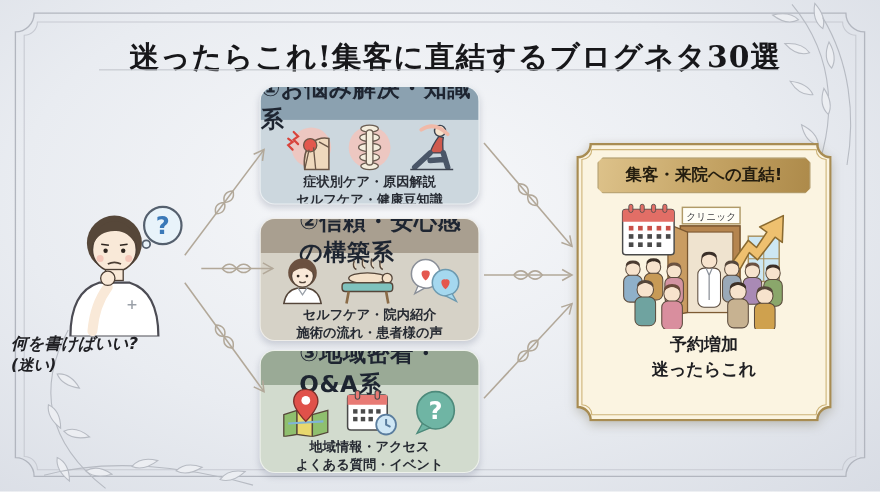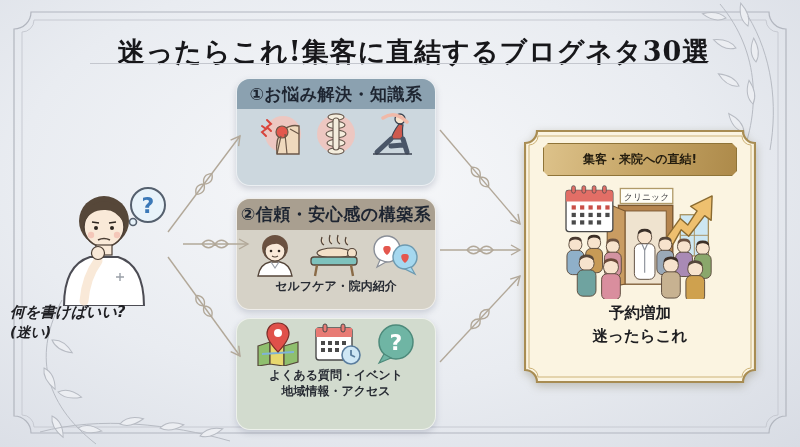--- a/index.html
+++ b/index.html
@@ -25,37 +25,37 @@
   .person-caption .l2{font-size:14px;font-weight:700;line-height:20px;}
 
   
   .cat{
     position:absolute;left:236px;width:198px;border-radius:14px;
     box-shadow:0 3px 6px rgba(110,120,140,.28);border:1px solid rgba(255,255,255,.6);
     overflow:hidden;
   }
   .cat-head{
     height:30px;display:flex;align-items:center;justify-content:center;
-    font-size:17px;font-weight:700;color:#1e2531;letter-spacing:.5px;
+    font-size:21px;font-weight:700;color:#1e2531;letter-spacing:.5px;
   }
   .cat-icons{display:flex;align-items:center;justify-content:center;gap:10px;height:46px;margin-top:2px;}
   .cat-lines{text-align:center;color:#272b33;font-size:12px;font-weight:700;line-height:16px;padding-bottom:5px;}
   #cat1{top:78px;height:106px;} #cat1 .cat-head{background:#8ba1b0;} #cat1{background:#ccd7de;}
   #cat2{top:198px;height:110px;} #cat2 .cat-head{background:#a99f90;} #cat2{background:#d6d2c7;}
   #cat3{top:318px;height:110px;} #cat3 .cat-head{background:#9aaa96;} #cat3{background:#d2dbce;}
-  #cat2 .cat-head,#cat3 .cat-head{height:31px;}
+  #cat2 .cat-head,#cat3 .cat-head{height:31px;padding-left:35px;}
 
   
   .result{position:absolute;left:524px;top:130px;width:232px;height:253px;}
   .result-border{position:absolute;left:0;top:0;}
   .result-banner{
     position:relative;margin:13px auto 0 auto;width:192px;height:31px;
     display:flex;align-items:center;justify-content:center;
     background:linear-gradient(100deg,#ddc28a 0%,#c3a263 55%,#ad8a4a 100%);
-    border:1px solid #8f7438;color:#241d0f;font-size:12px;font-weight:700;
+    border:1px solid #8f7438;color:#241d0f;font-size:15px;font-weight:700;
     box-shadow:0 2px 3px rgba(90,70,30,.35);
     clip-path:polygon(5px 0,calc(100% - 5px) 0,100% 5px,100% calc(100% - 5px),calc(100% - 5px) 100%,5px 100%,0 calc(100% - 5px),0 5px);
   }
   .result-illus{position:relative;margin:5px auto 0 auto;width:160px;height:118px;}
   .result-lines{position:relative;text-align:center;color:#1f1f22;font-size:15.5px;font-weight:700;line-height:23px;margin-top:3px;}
 
   .frame-stroke{fill:none;stroke:#b2b6bf;stroke-width:1.2;}
   .frame-stroke2{fill:none;stroke:#c7cad2;stroke-width:1;}
   .leaf{fill:#eceef2;stroke:#b7bbc3;stroke-width:1;}
   .stem{fill:none;stroke:#b7bbc3;stroke-width:1;}
@@ -156,20 +156,24 @@
         </g>
       </svg>
       <svg width="46" height="44" viewBox="0 0 46 44">
         <circle cx="31" cy="7" r="5" fill="#f7e3cd" stroke="#3c4350" stroke-width="1.3"></circle>
         <path d="M14,6 Q26,-2 38,10" stroke="#f0b9a8" stroke-width="3.4" fill="none" stroke-linecap="round"></path>
         <path d="M30,12 Q24,20 22,27 L34,27 Q33,18 34,13 Z" fill="#cf5a4e" stroke="#3c4350" stroke-width="1.2"></path>
         <path d="M22,27 L8,40 M34,27 L38,40 M34,33 L22,34" stroke="#4a5668" stroke-width="5" fill="none" stroke-linecap="round"></path>
         <path d="M4,42 L43,42" stroke="#3c4350" stroke-width="1.4"></path>
       </svg>
     </div>
+    <div class="cat-lines">
+      <div>症状別ケア・原因解説</div>
+      <div>セルフケア・健康豆知識</div>
+    </div>
   </div>
 
   <div class="cat" id="cat2">
     <div class="cat-head">②信頼・安心感の構築系</div>
     <div class="cat-icons">
       <svg width="46" height="44" viewBox="0 0 46 44">
         <circle cx="23" cy="15" r="13" fill="#6b5140"></circle>
         <circle cx="23" cy="18" r="10" fill="#f9e9d8" stroke="#55463a" stroke-width="1.2"></circle>
         <path d="M13,16 Q14,7 23,6 Q32,7 33,16 Q27,10 23,11 Q17,11 13,16 Z" fill="#6b5140"></path>
         <circle cx="19" cy="18" r="1.3" fill="#2e2620"></circle>
@@ -191,24 +195,26 @@
         <circle cx="17" cy="16" r="13" fill="#ffffff" stroke="#8a8f98" stroke-width="1.4"></circle>
         <path d="M10,27 L7,34 L16,29 Z" fill="#ffffff" stroke="#8a8f98" stroke-width="1.2"></path>
         <path d="M17,22 C12,18 12,12 17,13 C22,12 22,18 17,22 Z" fill="#e4574e"></path>
         <circle cx="35" cy="24" r="12" fill="#a5d8ef" stroke="#6d9ab0" stroke-width="1.4"></circle>
         <path d="M41,34 L45,41 L35,36 Z" fill="#a5d8ef" stroke="#6d9ab0" stroke-width="1.2"></path>
         <path d="M35,30 C30,26 30,20 35,21 C40,20 40,26 35,30 Z" fill="#e4574e"></path>
       </svg>
     </div>
     <div class="cat-lines">
       <div>セルフケア・院内紹介</div>
+      <div>施術の流れ・患者様の声</div>
     </div>
   </div>
 
   <div class="cat" id="cat3">
+    <div class="cat-head">③地域密着・Q&amp;A系</div>
     <div class="cat-icons">
       <svg width="48" height="44" viewBox="0 0 48 44">
         <path d="M4,24 L16,20 L16,42 L4,44 Z" fill="#8fbf6e" stroke="#55463a" stroke-width="1.2"></path>
         <path d="M16,20 L30,24 L30,44 L16,42 Z" fill="#e8d86e" stroke="#55463a" stroke-width="1.2"></path>
         <path d="M30,24 L44,20 L44,40 L30,44 Z" fill="#8fbf6e" stroke="#55463a" stroke-width="1.2"></path>
         <path d="M8,32 L40,30" stroke="#7fb3d8" stroke-width="2" fill="none"></path>
         <path d="M24,1 C31,1 35,6 35,12 C35,19 24,30 24,30 C24,30 13,19 13,12 C13,6 17,1 24,1 Z" fill="#e0514a" stroke="#7c2f2a" stroke-width="1.2"></path>
         <circle cx="24" cy="11" r="4" fill="#ffffff"></circle>
       </svg>
       <svg width="50" height="44" viewBox="0 0 50 44">
@@ -228,22 +234,22 @@
         <circle cx="39" cy="33" r="9" fill="#cfe7f5" stroke="#5a7d9e" stroke-width="1.6"></circle>
         <path d="M39,28 L39,33 L43,35" stroke="#5a7d9e" stroke-width="1.8" fill="none"></path>
       </svg>
       <svg width="46" height="44" viewBox="0 0 46 44">
         <circle cx="24" cy="20" r="17" fill="#6fb5a4" stroke="#4d8a7b" stroke-width="1.5"></circle>
         <path d="M12,32 L7,41 L19,36 Z" fill="#6fb5a4" stroke="#4d8a7b" stroke-width="1.2"></path>
         <text x="24" y="28" text-anchor="middle" font-size="22" font-weight="bold" fill="#ffffff">?</text>
       </svg>
     </div>
     <div class="cat-lines">
+      <div>地域情報・アクセス</div>
       <div>よくある質問・イベント</div>
-      <div>地域情報・アクセス</div>
     </div>
   </div>
 
   <div class="result">
     <svg class="result-border" width="232" height="253" viewBox="0 0 232 253" style="filter:drop-shadow(0 3px 5px rgba(110,100,70,.35));">
       <path d="M13,1 L219,1 A12,12 0 0 0 231,13 L231,240 A12,12 0 0 0 219,252 L13,252 A12,12 0 0 0 1,240 L1,13 A12,12 0 0 0 13,1 Z" fill="#fbf4e1" stroke="#a88c52" stroke-width="2.2"></path>
       <path d="M14,6 L218,6 A9,9 0 0 0 227,15 L227,238 A9,9 0 0 0 218,247 L14,247 A9,9 0 0 0 5,238 L5,15 A9,9 0 0 0 14,6 Z" fill="none" stroke="#cdb378" stroke-width="1"></path>
     </svg>
     <div class="result-banner">集客・来院への直結!</div>
     <div class="result-illus">

